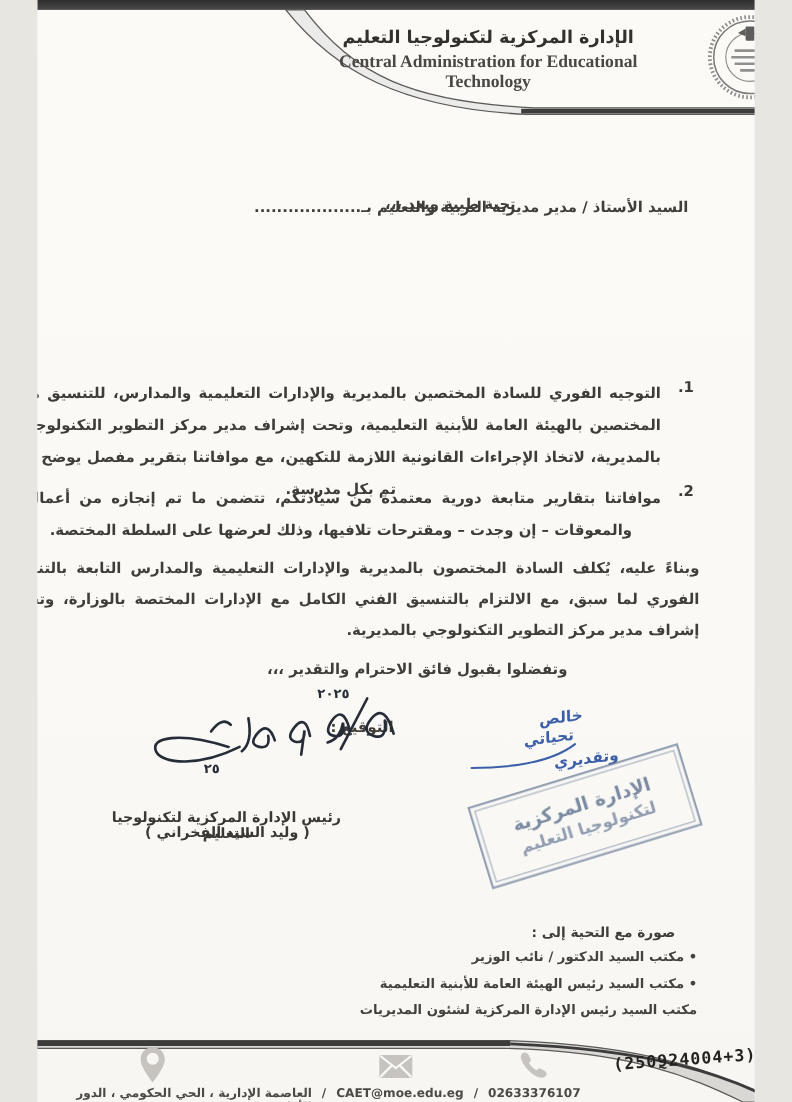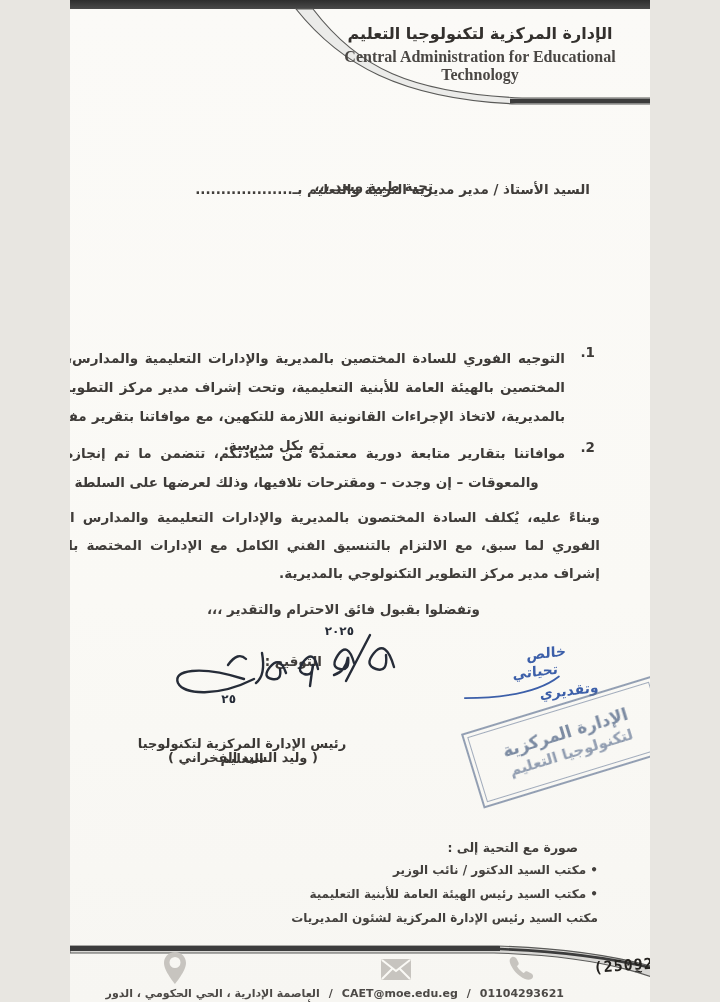--- a/index.html
+++ b/index.html
@@ -1,18 +1,18 @@
 <!DOCTYPE html>
 <html lang="ar"><head>
 <meta charset="utf-8">
 <style>
   * { margin:0; padding:0; box-sizing:border-box; }
   html,body { background:#e8e6e1; }
   .page {
-    position:relative; width:580px; height:1002px; margin:0 auto;
+    position:relative; width:652px; height:1002px; margin:0 auto;
     background:linear-gradient(180deg,#fbfaf7 0%, #faf9f5 60%, #f7f6f2 100%);
     overflow:hidden; direction:rtl;
     font-family:"DejaVu Sans", sans-serif; color:#3e3b38;
   }
   .top-strip { position:absolute; top:0; left:0; width:720px; height:9px;
     background:linear-gradient(180deg,#2e2e2e,#4a4a4a); }
   
   .hdr-titles { position:absolute; top:24px; left:250px; width:320px; text-align:center; }
   .hdr-ar { font-size:16px; font-weight:bold; color:#33302d; letter-spacing:0.3px; }
   .hdr-en { margin-top:5px; font-size:16px; font-weight:bold; color:#4a4744;
@@ -197,16 +197,16 @@
   <div class="hand-number">
     <span>(250924004+3)</span>
     <span class="under">~</span>
   </div>
 
   <div class="f-line">
     <span class="ar">العاصمة الإدارية ، الحي الحكومي ، الدور الأول</span>
     <span>/</span>
     <span>CAET@moe.edu.eg</span>
     <span>/</span>
-    <span>01104293621</span>
+    <span>02633376107</span>
   </div>
 
 </div>
 
 </body></html>

